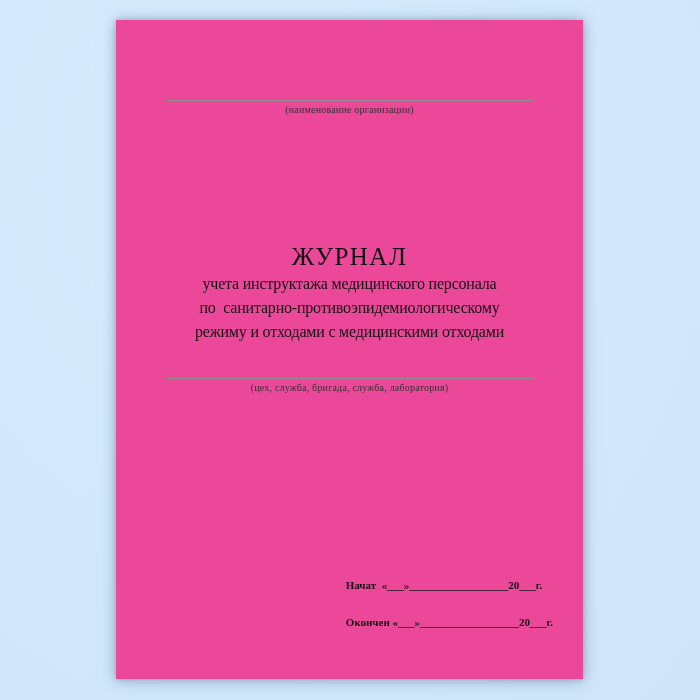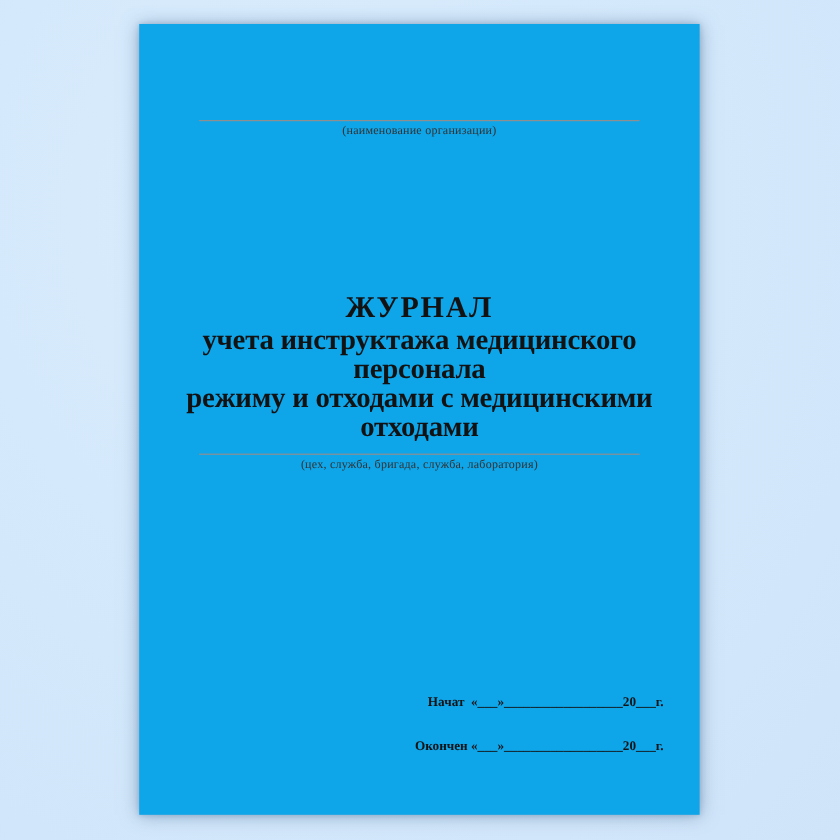--- a/index.html
+++ b/index.html
@@ -13,21 +13,21 @@
     overflow: hidden;
     background: radial-gradient(ellipse at 35% 25%, #d9ecfd 0%, #d3e8fb 55%, #cfe4f9 100%);
     font-family: "Liberation Serif", serif;
   }
   .page {
     position: absolute;
     left: 116px;
     top: 20px;
     width: 467px;
     height: 659px;
-    background: #0ea5e9;
+    background: #ec4899;
     box-shadow: 0 1px 14px rgba(105, 138, 172, 0.70), 0 0 4px rgba(105, 138, 172, 0.40);
   }
   .rule {
     position: absolute;
     left: 50px;
     width: 367px;
     height: 1px;
     background: #8f8f8f;
   }
   .rule-org { top: 80px; }
@@ -49,35 +49,34 @@
     top: 222px;
     left: 0;
     width: 100%;
     text-align: center;
     color: #121212;
   }
   .journal-title {
     margin: 0;
     font-size: 25px;
     line-height: 30px;
-    font-weight: 700;
+    font-weight: 400;
     letter-spacing: 1.5px;
   }
   .subtitle-line {
-    font-size: 24px;
+    font-size: 16px;
     line-height: 24px;
-    font-weight: 700;
+    font-weight: 400;
     white-space: pre-wrap;
     letter-spacing: -0.2px;
   }
   .dates-block {
     position: absolute;
     top: 535px;
     right: 30px;
-    text-align: right;
     font-size: 11px;
     font-weight: 700;
     color: #121212;
     white-space: pre;
   }
   .date-line {
     line-height: 13px;
   }
   .date-line + .date-line {
   }
@@ -86,20 +85,21 @@
 <body>
 
 <div class="page">
 
   <div class="rule rule-org"></div>
   <div class="caption caption-org">(наименование организации)</div>
 
   <div class="title-block">
     <h1 class="journal-title">ЖУРНАЛ</h1>
     <div class="subtitle-line">учета инструктажа медицинского персонала</div>
+    <div class="subtitle-line">по  санитарно-противоэпидемиологическому</div>
     <div class="subtitle-line">режиму и отходами с медицинскими отходами</div>
   </div>
 
   <div class="rule rule-dept"></div>
   <div class="caption caption-dept">(цех, служба, бригада, служба, лаборатория)</div>
 
   <div class="dates-block">
     <div class="date-line">Начат  «___»__________________20___г.</div>
     <div class="date-line">Окончен «___»__________________20___г.</div>
   </div>

